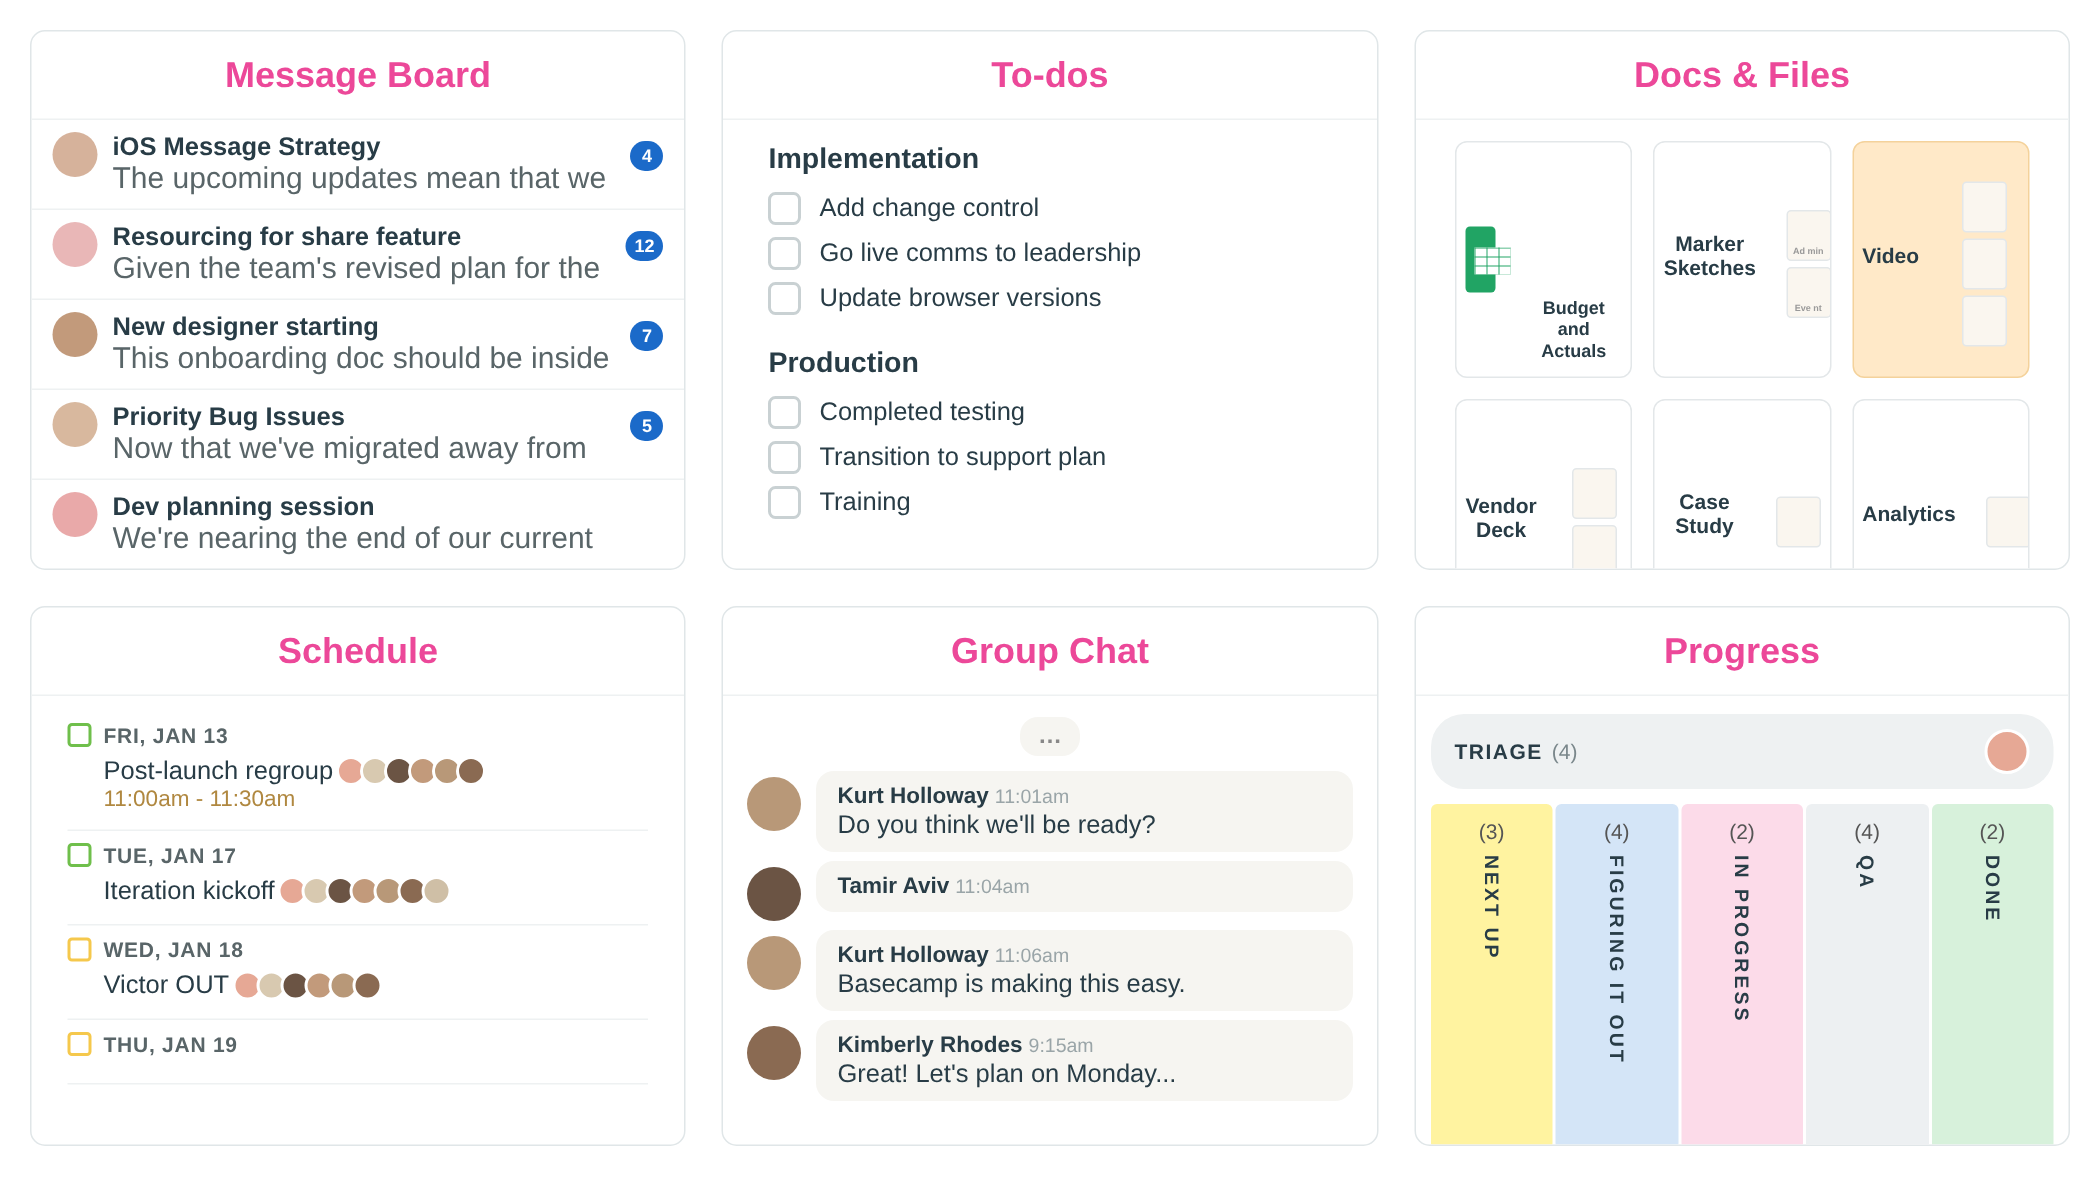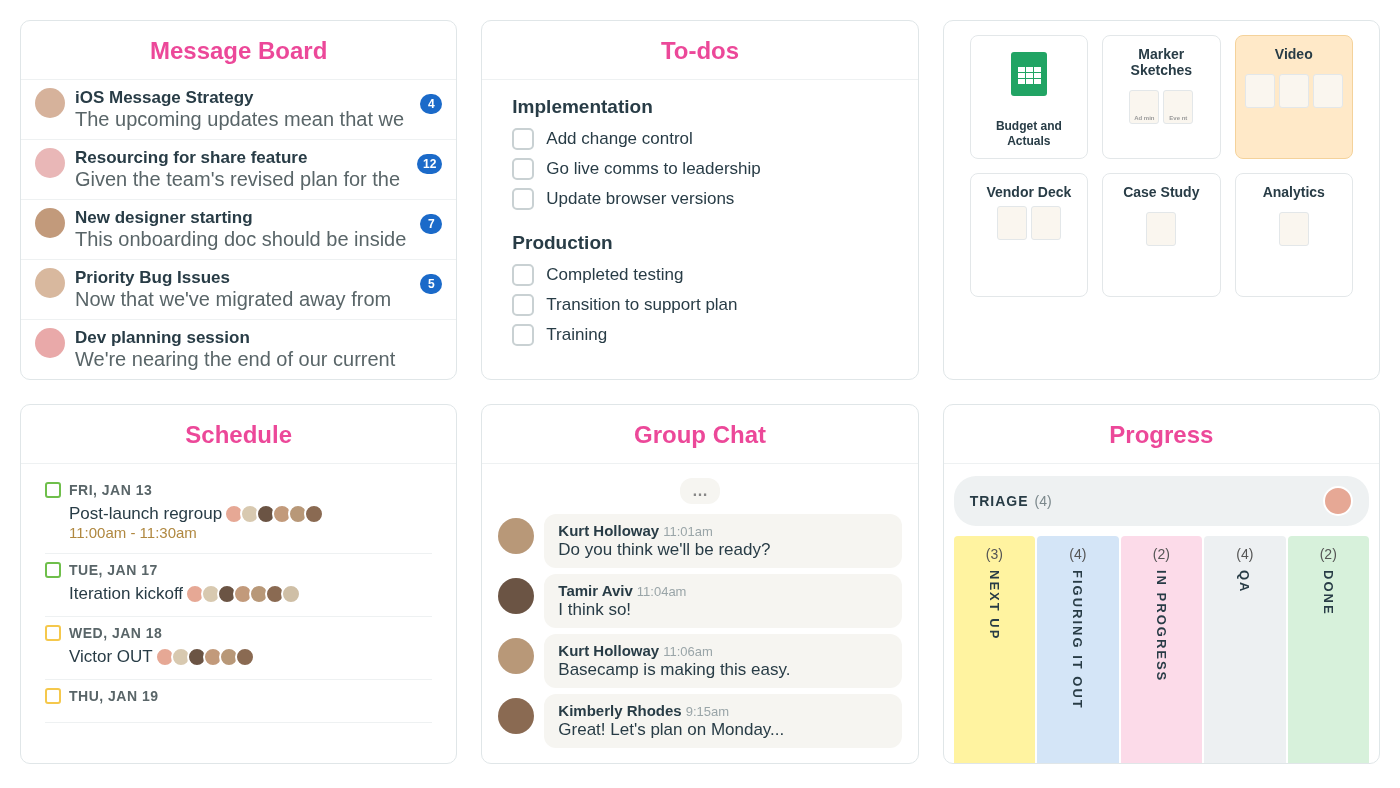--- a/index.html
+++ b/index.html
@@ -65,24 +65,25 @@
     width: 22px; height: 22px; border: 2px solid #c9d1d3; border-radius: 5px; flex-shrink: 0; background:#fff;
   }
 
   
   .docs-grid {
     display: grid; grid-template-columns: repeat(3,1fr); gap: 14px;
     padding: 14px 26px;
   }
   .doc-tile {
     border: 1px solid #e3e7e9; border-radius: 8px;
-    background: #fff; height: 124px;
-    display: flex; flex-direction: column; align-items: center; justify-content: flex-start;
+    background: #fff; height: 158px;
+    display: flex; align-items: center; justify-content: flex-start;
     padding: 10px 6px; text-align: center; font-size: 12px; font-weight: 600; color: #283c46;
     overflow: hidden;
+    gap: 20px;
   }
   .doc-tile.highlight { background: #ffe9c8; border-color:#f4d29b;}
   .doc-icon-sheets { width: 36px; height: 44px; background: #21a464; border-radius: 3px; margin: 6px 0; position:relative;}
   .doc-icon-sheets::after{content:"";position:absolute;left:6px;top:14px;width:24px;height:18px;background:#fff; background-image:linear-gradient(#21a464 1px,transparent 1px),linear-gradient(90deg,#21a464 1px,transparent 1px);background-size:8px 6px;}
   .doc-label { margin-top: auto; line-height:1.2;}
   .mini-thumbs { display:flex; flex-wrap:wrap; gap:4px; justify-content:center; margin-top:6px;}
   .mini-thumb { width:30px;height:34px;border:1px solid #e3e7e9;border-radius:3px;background:#faf6ef;font-size:6px;color:#999;display:flex;align-items:flex-end;justify-content:center;padding:2px;}
 
   
   .sched-list { padding: 10px 24px; }
@@ -219,20 +220,21 @@
           </li>
           <li class="todo-item">
             <span class="checkbox"></span>
             <span>Training</span>
           </li>
         </ul>
       </div>
   </div>
 
   <div class="card">
+    <div class="card-header">Docs &amp; Files</div>
     <div class="card-body">
       <div class="docs-grid" id="docs-grid">
           <div class="doc-tile">
             <div class="doc-icon-sheets"></div>
             <div class="doc-label">Budget and Actuals</div>
           </div>
           <div class="doc-tile">
             <div style="font-size: 14px; margin-bottom: 6px;">Marker Sketches</div>
             <div class="mini-thumbs">
               <div class="mini-thumb">Ad min</div>
@@ -346,21 +348,20 @@
             <span class="chat-avatar" style="background: rgb(184, 152, 120);"></span>
             <div class="chat-bubble">
               <div><span class="chat-name">Kurt Holloway</span><span class="chat-time">11:01am</span></div>
               <div class="chat-text">Do you think we'll be ready?</div>
             </div>
           </div>
           <div class="chat-msg">
             <span class="chat-avatar" style="background: rgb(107, 84, 68);"></span>
             <div class="chat-bubble">
               <div><span class="chat-name">Tamir Aviv</span><span class="chat-time">11:04am</span></div>
-              <div class="chat-text">I think so!</div>
             </div>
           </div>
           <div class="chat-msg">
             <span class="chat-avatar" style="background: rgb(184, 152, 120);"></span>
             <div class="chat-bubble">
               <div><span class="chat-name">Kurt Holloway</span><span class="chat-time">11:06am</span></div>
               <div class="chat-text">Basecamp is making this easy.</div>
             </div>
           </div>
           <div class="chat-msg">

